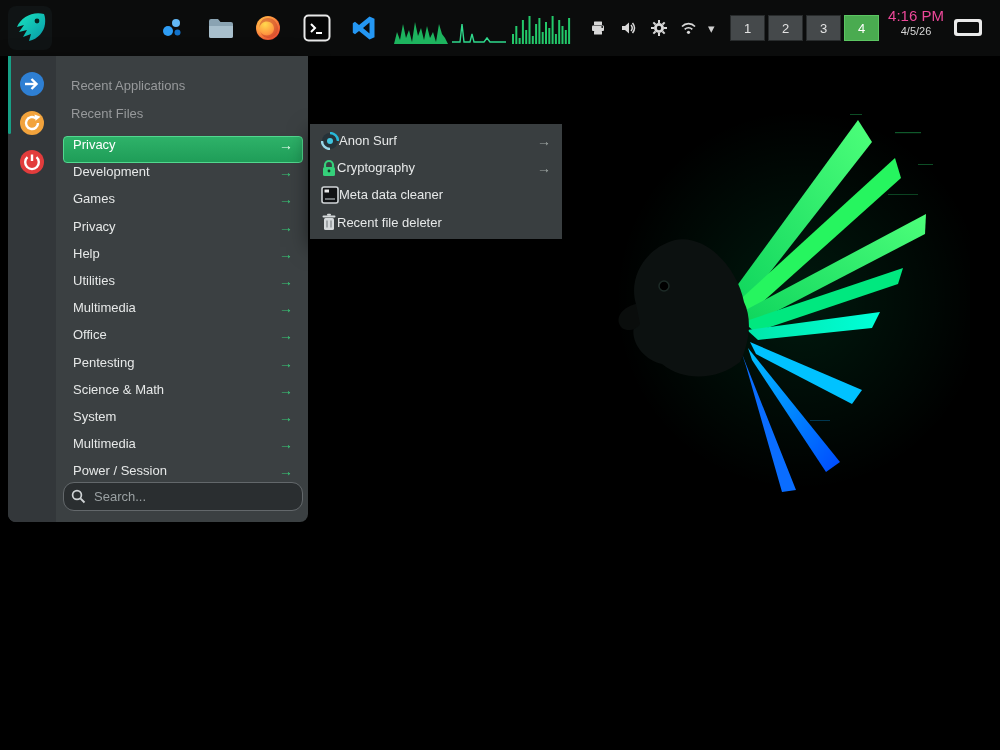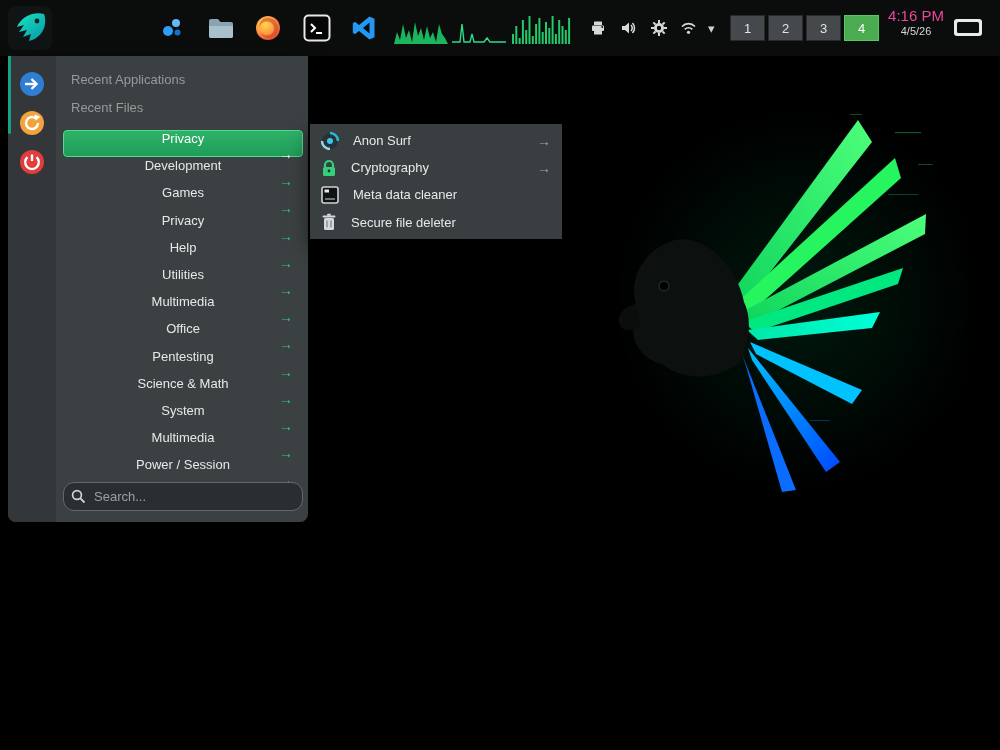--- a/index.html
+++ b/index.html
@@ -33,44 +33,44 @@
   .menu { position:absolute; left:8px; top:56px; width:300px; height:466px;
     background:#3b4042; border-radius:0 0 8px 8px; display:flex; z-index:6;
     box-shadow:0 8px 22px rgba(0,0,0,.6); }
   .menu-accent { position:absolute; left:0; top:0; width:3px; height:78px;
     background:#17a086; border-radius:0 0 2px 2px; }
   .session-strip { width:48px; background:#33373a; border-radius:0 0 0 8px;
     display:flex; flex-direction:column; align-items:center; padding-top:15px;
     gap:13px; flex:0 0 48px; }
   .session-btn { width:26px; height:26px; border:none; background:none;
     padding:0; cursor:pointer; }
-  .menu-main { flex:1; position:relative; padding:10px 5px 0 7px; }
+  .menu-main { flex:1; position:relative; padding:16px 5px 0 7px; }
   .recent-header { height:28px; line-height:28px; padding-left:8px;
     color:#97999b; font-size:13px; }
   .cat-list { margin-top:8px; }
-  .cat-row { height:27.2px; display:flex; align-items:center; padding:0 9px;
+  .cat-row { height:27.2px; display:flex; align-items:flex-start; padding:0 9px;
     border-radius:4px; color:#e6e8e8; font-size:13px; cursor:pointer;
-    border:1px solid transparent;flex-direction:column; }
+    border:1px solid transparent; }
   .cat-row.active { background:linear-gradient(#2eb269,#1f9d58);
     border-color:#52d88f; color:#fff; }
   .arrow { margin-left:auto; font-weight:bold; font-size:14px; color:#38c877; }
   .arrow::after { content:"\2192"; }
   .cat-row.active .arrow { color:#eafff2; }
   .search-wrap { position:absolute; left:7px; right:5px; bottom:11px; height:29px; }
   .search-wrap svg { position:absolute; left:8px; top:7px; }
   .search-input { width:100%; height:29px; background:#2a2e30;
     border:1px solid #63686b; border-radius:11px; color:#c9cdcf;
     padding:0 8px 0 30px; font-size:13px; outline:none; }
   .search-input::placeholder { color:#9aa0a2; }
 
   
   .submenu { position:absolute; left:310px; top:124px; width:252px;
     background:rgba(59,64,66,.97); padding:3px 0; z-index:6;
     box-shadow:0 8px 20px rgba(0,0,0,.55); }
-  .sub-row { height:27.2px; display:flex; align-items:center; gap:14px;
+  .sub-row { height:27.2px; display:flex; align-items:center; gap:0;
     padding:0 11px; color:#e6e8e8; font-size:13px; cursor:pointer; }
   .sub-row .arrow { color:#9fa6a3; font-weight:normal; }
 </style>
 </head>
 <body>
 
 <div class="desktop">
   <svg class="wallpaper-bird" width="370" height="430" viewBox="0 0 370 430">
     <defs>
       <radialGradient id="glow" cx="50%" cy="50%" r="50%">
@@ -400,15 +400,15 @@
     <span>Meta data cleaner</span>
   </div>
   <div class="sub-row">
     <svg width="16" height="18" viewBox="0 0 16 18">
       <rect x="3" y="5" width="10" height="12" rx="1.5" fill="#d6dadc"></rect>
       <rect x="1.5" y="2.5" width="13" height="2" rx="1" fill="#d6dadc"></rect>
       <rect x="6" y="0.8" width="4" height="2" rx="1" fill="#d6dadc"></rect>
       <line x1="6" y1="7.5" x2="6" y2="14.5" stroke="#7c8285" stroke-width="1.2"></line>
       <line x1="10" y1="7.5" x2="10" y2="14.5" stroke="#7c8285" stroke-width="1.2"></line>
     </svg>
-    <span>Secure file deleter</span>
+    <span>Recent file deleter</span>
   </div>
 </nav>
 
 </body></html>

